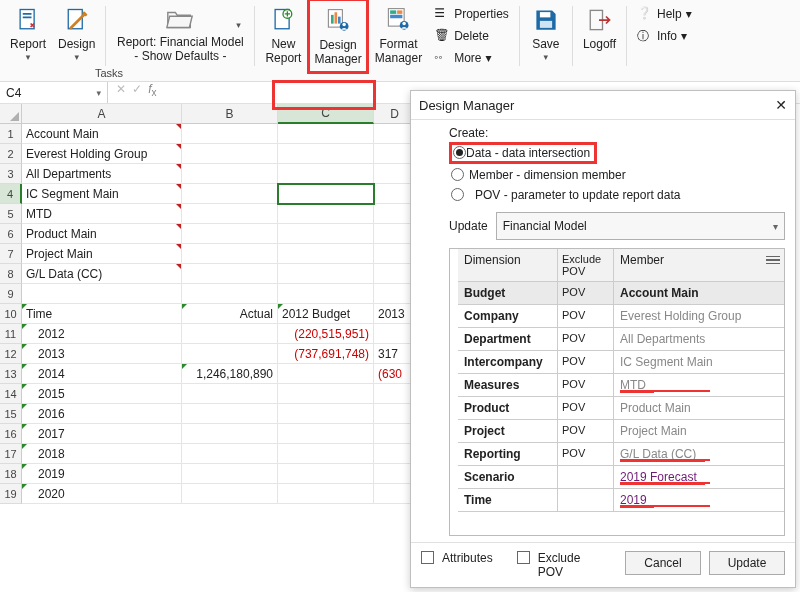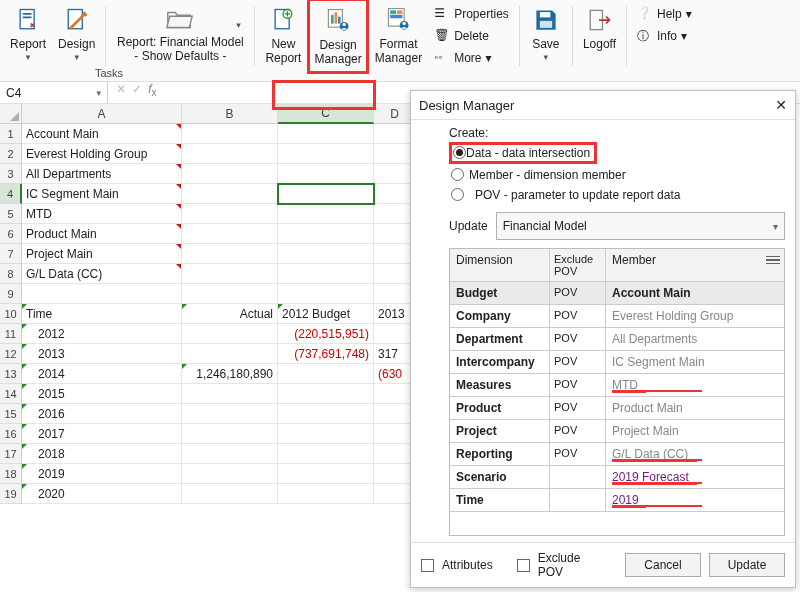--- a/index.html
+++ b/index.html
@@ -238,20 +238,21 @@
   .model-row { display:flex; align-items:center; gap:8px; margin:8px 0; }
   .model-select {
     flex:1; height:28px; border:1px solid #b0b0b0; background:#f7f7f7;
     display:flex; align-items:center; justify-content:space-between;
     padding:0 6px; font-size:12px;
   }
   .dim-table {
     border:1px solid #bbb;
     flex:1;
     overflow:hidden;
+    padding-left:8px;
   }
   .dim-head, .dim-row {
     display:flex;
     border-bottom:1px solid #ccc;
   }
   .dim-head { background:#f2f2f2; font-size:12px; }
   .dcol1 { width:100px; padding:4px 6px; border-right:1px solid #ccc; }
   .dcol2 { width:56px; padding:4px 4px; border-right:1px solid #ccc; font-size:11px; }
   .dcol3 { flex:1; padding:4px 6px; position:relative; }
   .dim-row .dcol1 { font-weight:600; }
@@ -262,21 +263,20 @@
   .underline-red::after {
     content:"";
     position:absolute;
     left:6px; right:auto;
     top: calc(100% - 6px);
     height:2px; background:#e33;
     width: 90px;
   }
   .panel-footer {
     display:flex;
-    align-items:center;
     gap:8px;
     padding:8px 10px;
     border-top:1px solid #e0e0e0;
   }
   .chk {
     width:13px;height:13px;border:1px solid #666;background:#fff;display:inline-block;
   }
   .btn {
     min-width:76px;height:24px;border:1px solid #aaa;background:#f3f3f3;
     display:flex;align-items:center;justify-content:center;

